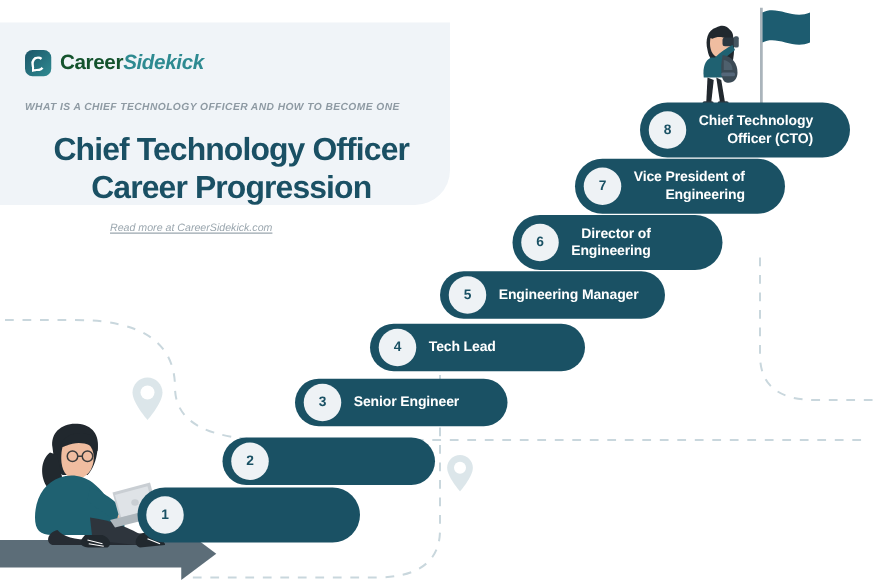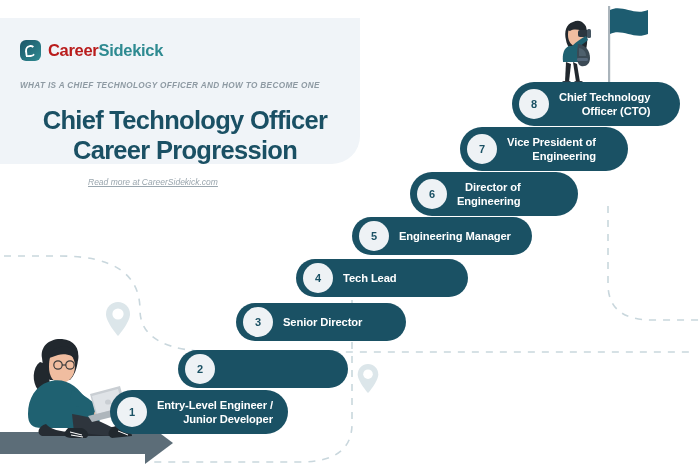--- a/index.html
+++ b/index.html
@@ -64,22 +64,22 @@
     border-right-color: transparent;
     box-sizing: border-box;
     transform: rotate(-6deg);
   }
   .logo-text {
     font-size: 16.5px;
     font-weight: bold;
     letter-spacing: -0.3px;
     white-space: nowrap;
   }
-  .logo-text .w1 { color: #b91c1c; }
-  .logo-text .w2 { color: #2e8a91; }
+  .logo-text .w1 { color: #14532d; }
+  .logo-text .w2 { color: #2e8a91; font-style: italic; }
 
   .kicker {
     position: absolute;
     left: 20px;
     top: 63px;
     font-size: 8.2px;
     font-weight: bold;
     letter-spacing: 0.35px;
     color: #8e9aa3;
     white-space: nowrap;
@@ -252,31 +252,29 @@
     <rect x="26" y="67" width="9" height="4" rx="1.6" fill="#2b3740"></rect>
   </svg>
 
   <svg class="illus" style="left:604px; top:6px;" width="56" height="82" viewBox="0 0 56 82">
     <rect x="4" y="0" width="2.2" height="82" fill="#aab4bb"></rect>
     <path d="M6 4 C18 -2 30 10 44 4 L44 28 C30 34 18 22 6 28 Z" fill="#1d5c70"></path>
   </svg>
 
   <div class="pill" style="left:110px; top:390px; width:178px; height:44px;">
     <div class="pill-badge">1</div>
-    <div class="pill-label">Entry-Level Engineer /
-Junior Developer</div>
   </div>
 
   <div class="pill" style="left:178px; top:350px; width:170px; height:38px;">
     <div class="pill-badge">2</div>
   </div>
 
   <div class="pill" style="left:236px; top:303px; width:170px; height:38px;">
     <div class="pill-badge">3</div>
-    <div class="pill-label">Senior Director</div>
+    <div class="pill-label">Senior Engineer</div>
   </div>
 
   <div class="pill" style="left:296px; top:259px; width:172px; height:38px;">
     <div class="pill-badge">4</div>
     <div class="pill-label">Tech Lead</div>
   </div>
 
   <div class="pill" style="left:352px; top:217px; width:180px; height:38px;">
     <div class="pill-badge">5</div>
     <div class="pill-label">Engineering Manager</div>

